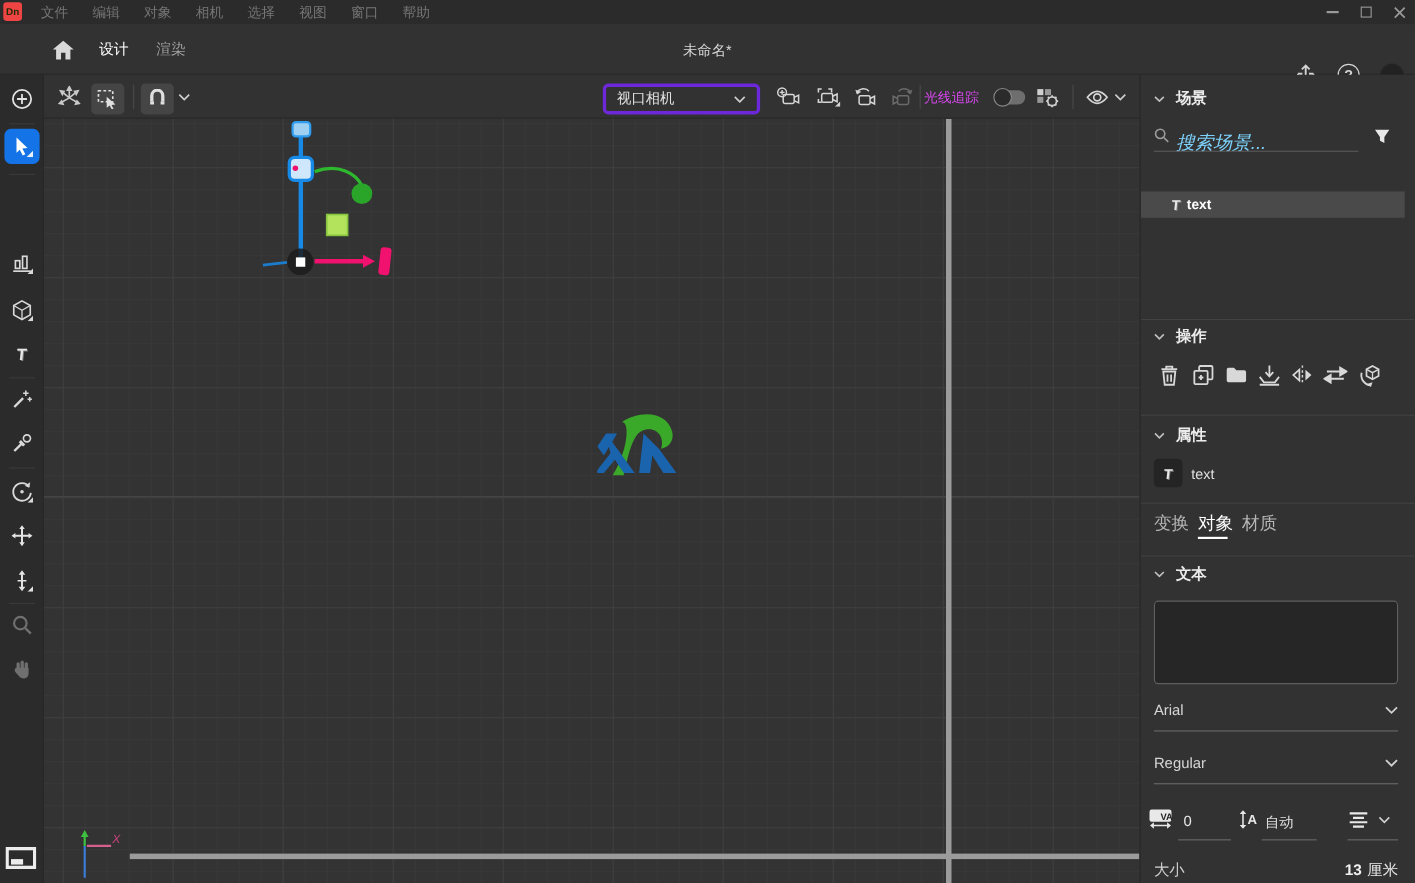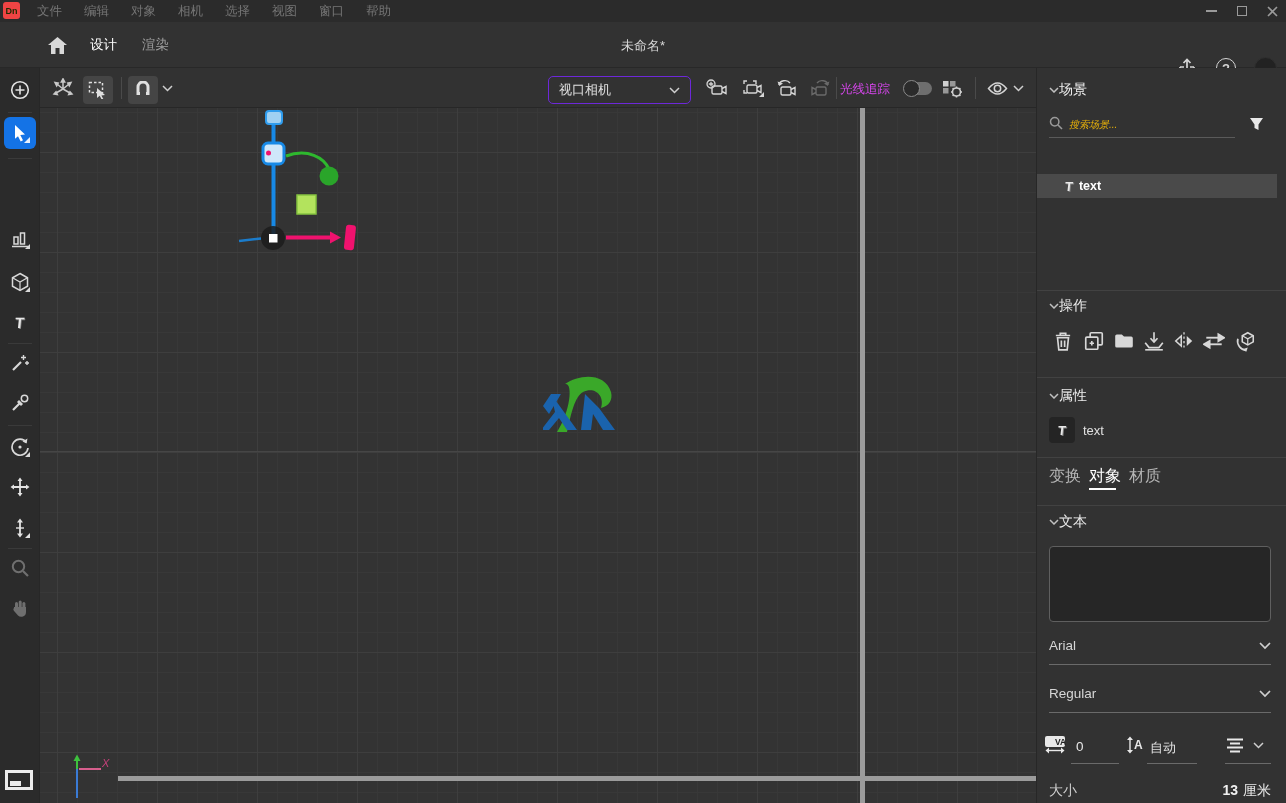--- a/index.html
+++ b/index.html
@@ -26,21 +26,21 @@
   #lefttools { left:0; top:68px; width:40px; height:735px; background:#2b2b2b; border-right:1px solid #272727; }
   .ltool { position:absolute; left:4px; width:32px; height:32px; border-radius:6px; display:flex; align-items:center; justify-content:center; }
   .ltool.active { background:#1473e6; }
   .ldiv { position:absolute; left:8px; width:24px; height:1px; background:#3a3a3a; }
 
   
   #toptools { left:40px; top:68px; width:996px; height:40px; background:#323232; border-bottom:1px solid #272727; }
   .tbtn { position:absolute; display:flex; align-items:center; justify-content:center; }
   .tbtn.bg { background:#454545; border-radius:4px; }
   .tdiv { position:absolute; width:1px; height:22px; top:9px; background:#4a4a4a; }
-  #cam-dropdown { position:absolute; left:508px; top:8px; width:143px; height:28px; border:1px solid #6d28d9; border-radius:5px; display:flex; align-items:center; padding:0 10px; color:#e0e0e0; }
+  #cam-dropdown { position:absolute; left:508px; top:8px; width:143px; height:28px; border:3px solid #6d28d9; border-radius:5px; display:flex; align-items:center; padding:0 10px; color:#e0e0e0; }
   #cam-dropdown .val { flex:1; font-size:13px; }
   #raytrace-label { position:absolute; left:800px; top:13px; font-size:12.5px; color:#d946ef; }
   #raytrace-toggle { position:absolute; left:865px; top:14px; width:27px; height:13px; background:#6e6e6e; border-radius:7px; }
   #raytrace-toggle .knob { position:absolute; left:-2px; top:-2px; width:17px; height:17px; border-radius:50%; background:#2b2b2b; border:1px solid #8a8a8a; }
 
   
   #canvas { left:40px; top:108px; width:996px; height:695px; background-color:#333;
     background-image:
       linear-gradient(#3e3e3e 1px, transparent 1px),
       linear-gradient(90deg, #3e3e3e 1px, transparent 1px),
@@ -55,24 +55,24 @@
   #axis-x-label { left:62px; top:649px; color:#c6407a; font-size:11px; font-style:italic; }
 
   
   #watermark { left:503px; top:258px; width:240px; height:72px; display:flex; align-items:center; }
   #wm-text { margin-left:6px; }
   #wm-title { color:#3db52d; font-size:25px; font-weight:bold; font-style:italic; letter-spacing:1px; }
   #wm-url { color:#1e9cd7; font-size:16px; font-weight:bold; letter-spacing:1px; border-bottom:2px solid #1e9cd7; display:inline-block; margin-top:2px; padding-bottom:1px; }
 
   
   #rightpanel { left:1036px; top:68px; width:250px; height:735px; background:#323232; border-left:1px solid #272727; overflow:hidden; }
-  .sec-head { position:absolute; left:12px; display:flex; align-items:center; color:#ececec; font-size:14px; font-weight:normal; }
+  .sec-head { position:absolute; left:12px; display:flex; align-items:center; gap:10px; color:#ececec; font-size:14px; font-weight:bold; }
   .pdiv { position:absolute; left:0; width:250px; height:1px; background:#424242; }
   .underline { position:absolute; height:1px; background:#6a6a6a; }
-  #scene-search-ph { position:absolute; left:32px; top:50px; font-style:italic; color:#eab308; font-size:10px; }
+  #scene-search-ph { position:absolute; left:32px; top:50px; font-style:italic; color:#7dd3fc; font-size:17px; }
   .scene-row { position:absolute; left:0; width:240px; height:24px; display:flex; align-items:center; }
   .scene-row.selected { background:#4a4a4a; }
   .scene-row .lbl { color:#d8d8d8; font-size:12.5px; margin-left:6px; }
   .t3d { font-weight:bold; color:#e8e8e8; text-shadow:1px 1px 0 #7a7a7a; transform:skewX(-6deg); font-size:13px; }
   .act-ic { position:absolute; top:262px; width:22px; height:22px; }
   .ptab { position:absolute; top:398px; font-size:16px; color:#b5b5b5; }
   .ptab.active { color:#fff; }
   #obj-tab-underline { position:absolute; left:52px; top:420px; width:27px; height:2px; background:#fff; }
   #text-entry { position:absolute; left:12px; top:478px; width:222px; height:76px; background:#262626; border:1px solid #5f5f5f; border-radius:4px; resize:none; color:#ddd; font-family:"Liberation Sans",sans-serif; }
   .dd-row { position:absolute; left:12px; width:222px; display:flex; align-items:center; color:#d6d6d6; font-size:13.5px; }

